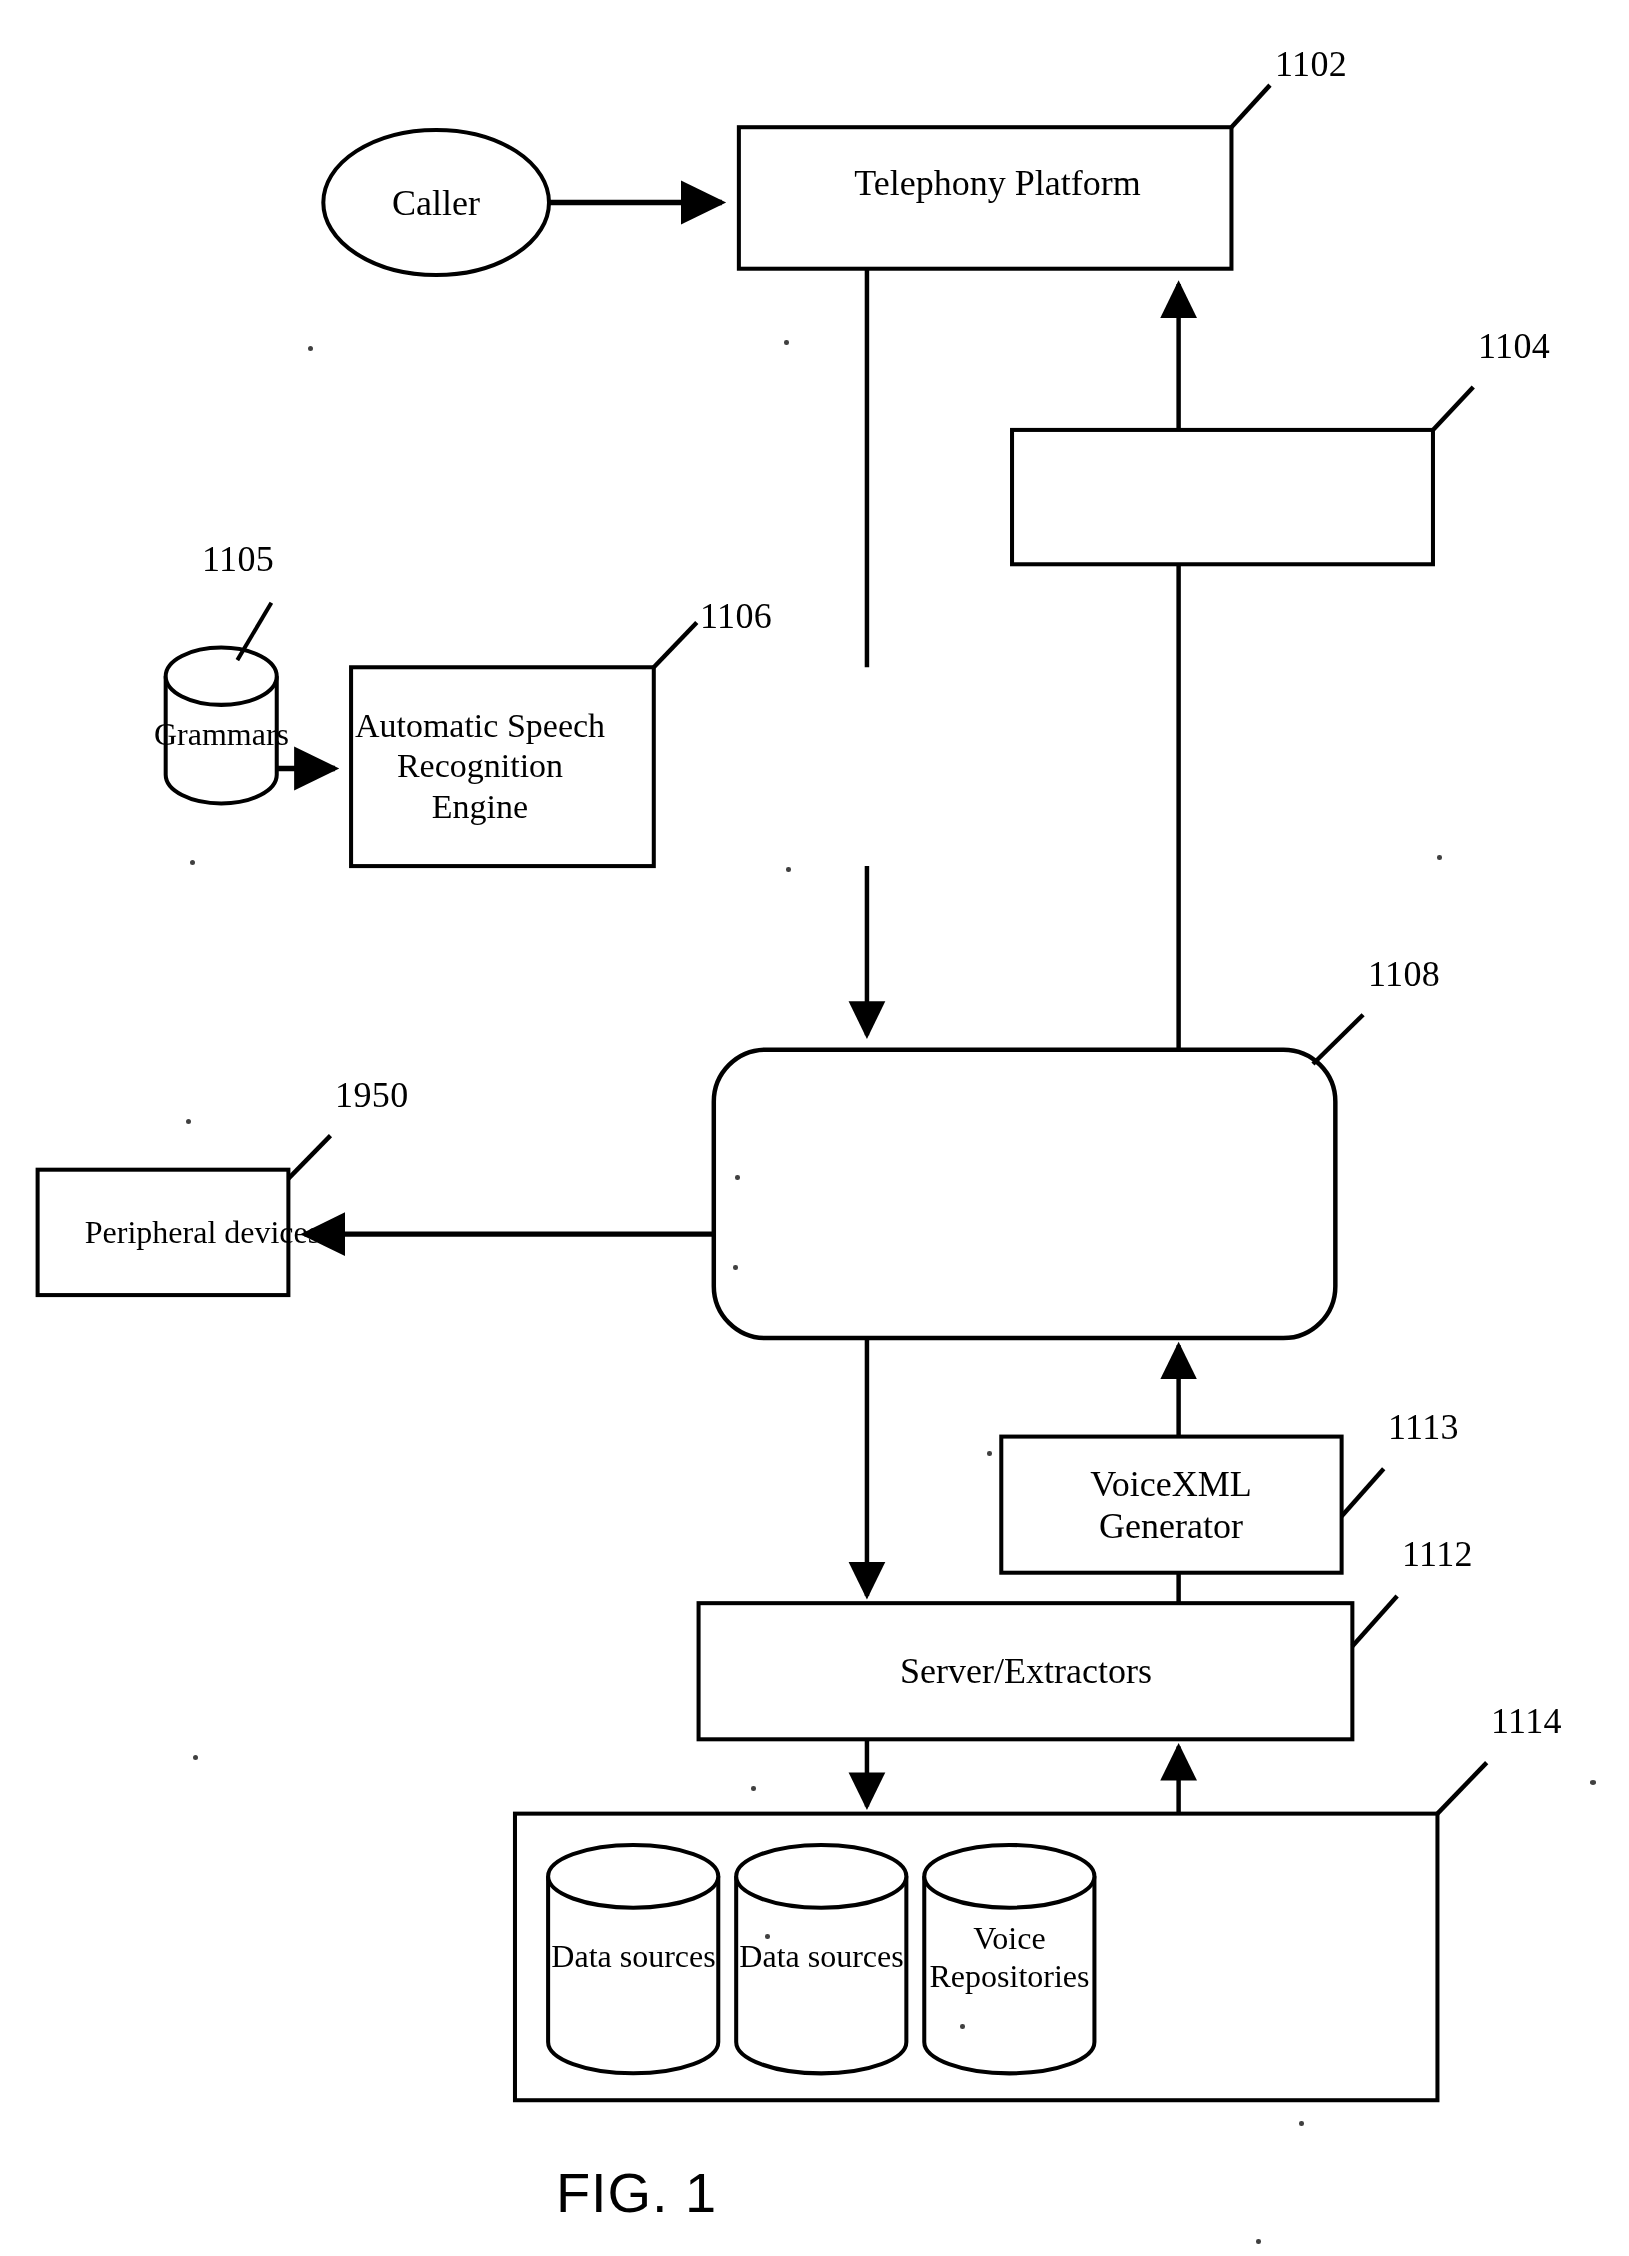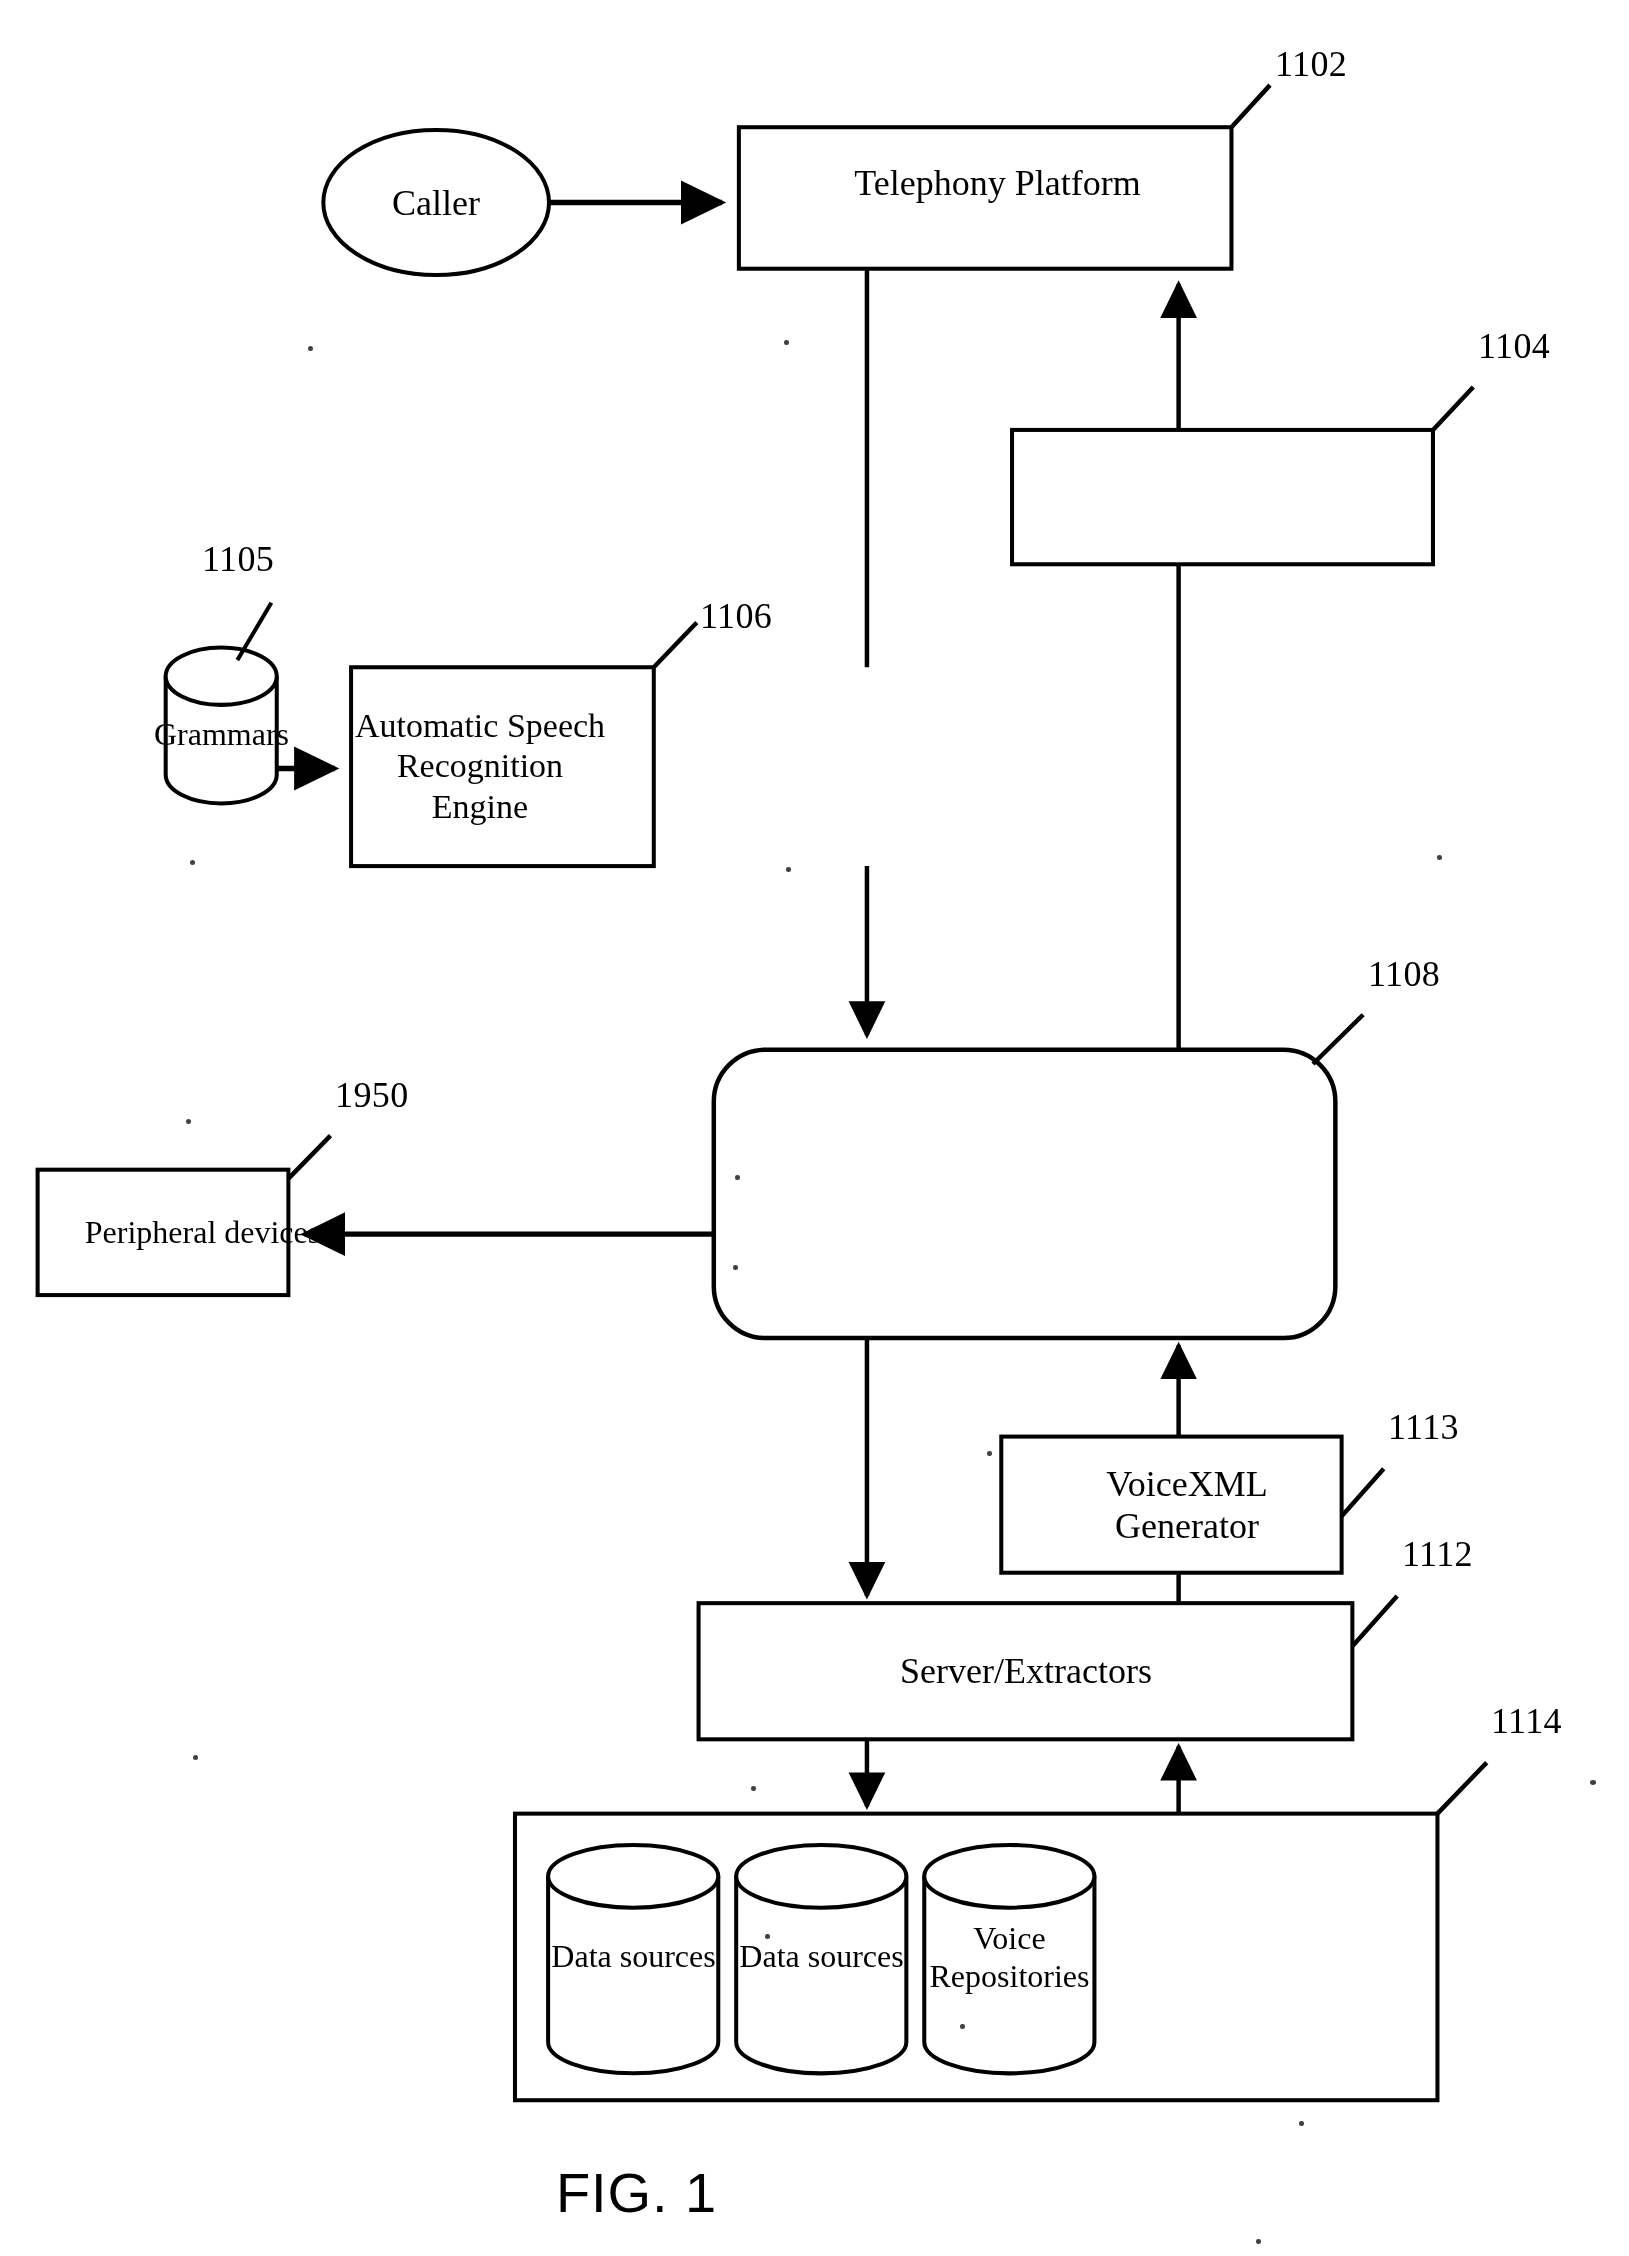--- a/index.html
+++ b/index.html
@@ -155,21 +155,21 @@
 
 
   <div class="node-label" style="left:148px; top:708px; width:147px; height:54px; font-size:32px;">Grammars</div>
 
   <div class="node-label" style="left:351px; top:667px; width:258px; height:199px; font-size:34px;">Automatic Speech
 Recognition Engine</div>
 
 
   <div class="node-label" style="left:38px; top:1170px; width:251px; height:125px; font-size:32px;margin-left:39px;">Peripheral devices</div>
 
-  <div class="node-label" style="left:1001px; top:1437px; width:340px; height:136px; font-size:36px;padding-left:16px;">VoiceXML
+  <div class="node-label" style="left:1001px; top:1437px; width:340px; height:136px; font-size:36px;">VoiceXML
 Generator</div>
 
   <div class="node-label" style="left:699px; top:1603px; width:654px; height:136px; font-size:36px;">Server/Extractors</div>
 
   <div class="node-label" style="left:544px; top:1930px; width:179px; height:54px; font-size:32px;">Data sources</div>
 
   <div class="node-label" style="left:732px; top:1930px; width:179px; height:54px; font-size:32px;">Data sources</div>
 
   <div class="node-label" style="left:920px; top:1908px; width:179px; height:99px; font-size:32px;">Voice
 Repositories</div>

